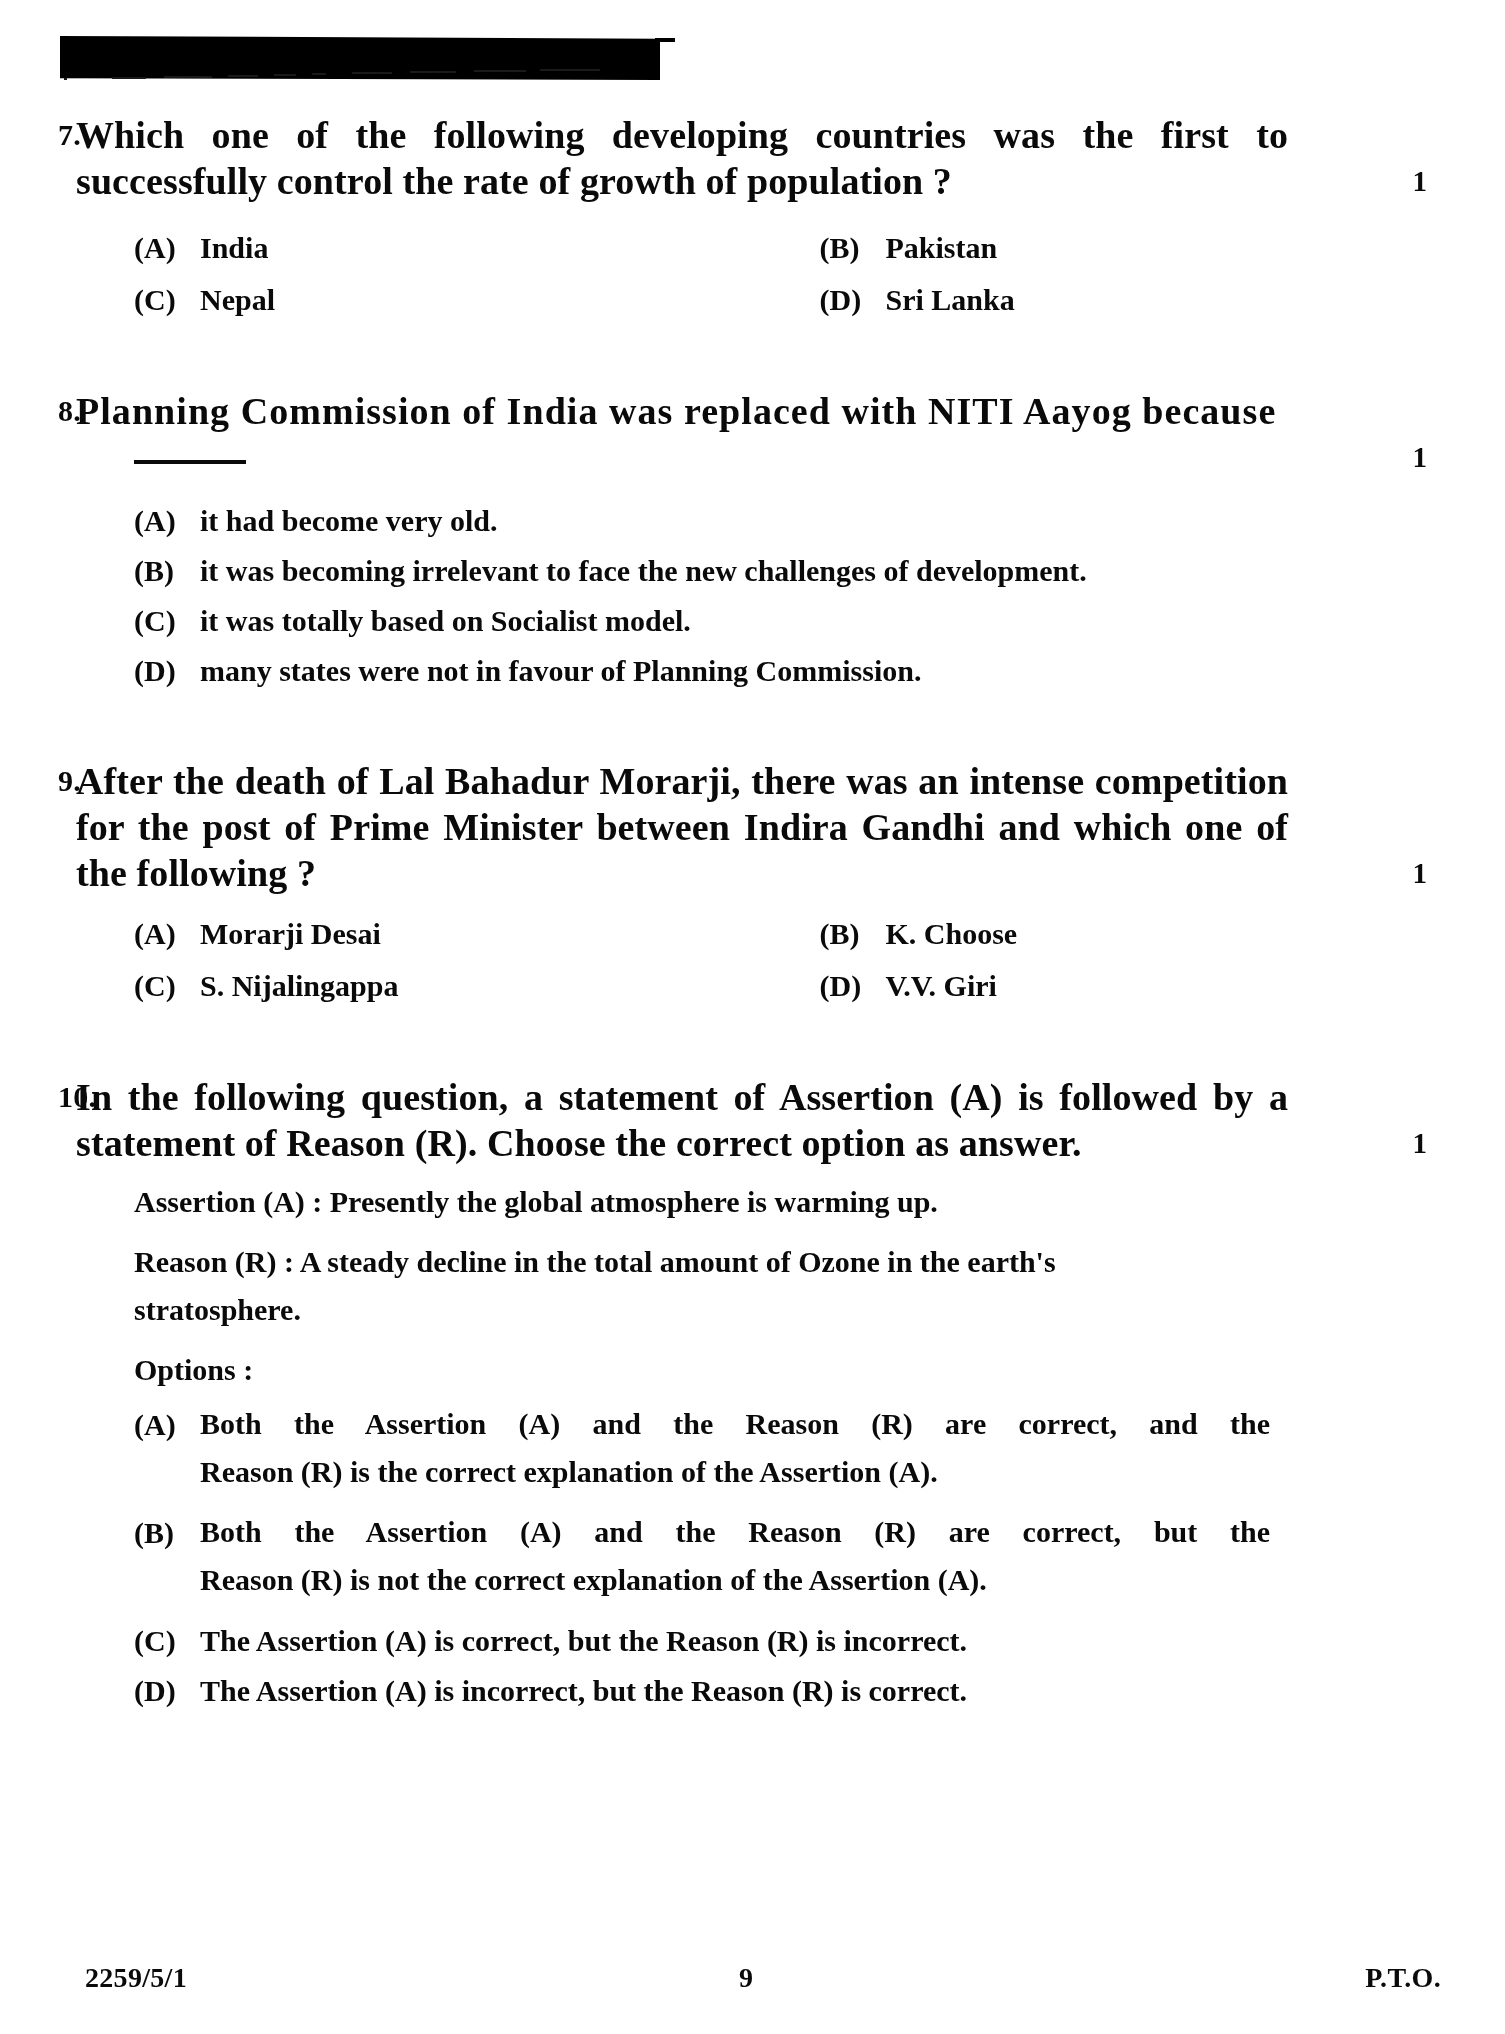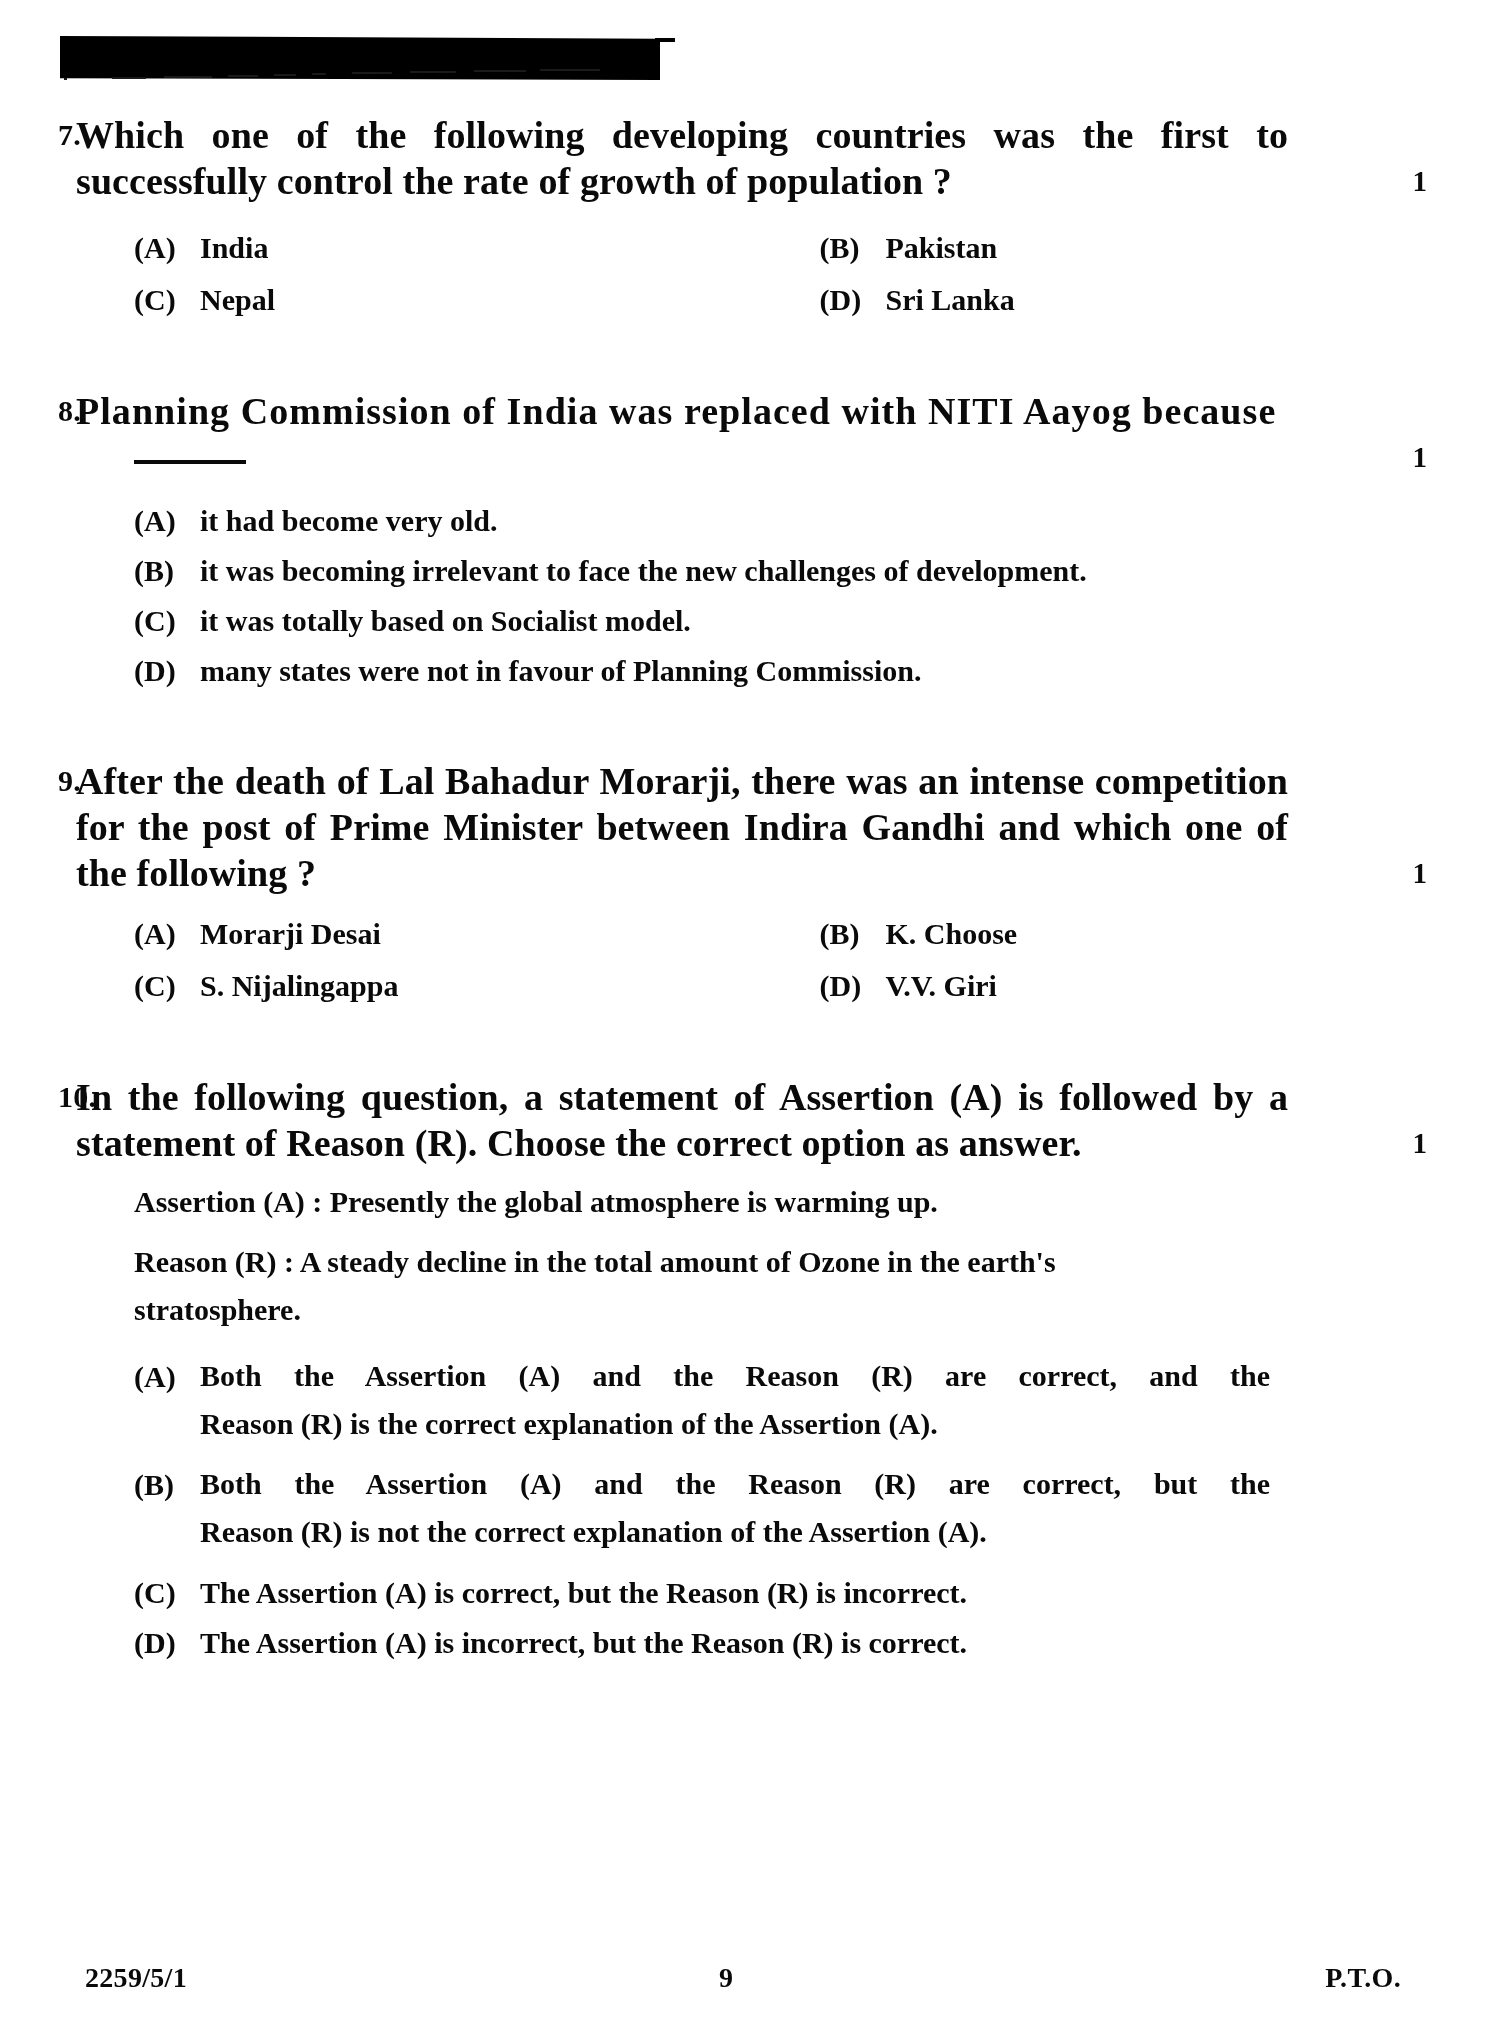--- a/index.html
+++ b/index.html
@@ -186,21 +186,21 @@
     right: 0;
     bottom: 40px;
     display: flex;
     align-items: baseline;
     font-size: 28px;
     font-weight: 800;
     letter-spacing: 0.3px;
   }
   .footer-left { padding-left: 85px; }
   .footer-center { flex: 1 1 auto; text-align: center; padding-right: 60px; }
-  .footer-right { padding-right: 104px; }
+  .footer-right { padding-right: 64px; }
 </style>
 </head>
 <body>
 
 <div class="page">
 
   <div class="scan-wedge"></div>
   <div class="scan-wedge-tail"></div>
   <div class="scan-specks">
     <div class="speck" style="left:4px;  top:10px; width:3px;"></div>
@@ -318,20 +318,21 @@
       </div>
 
       <div class="gap-xs"></div>
 
       <div class="ar-row">
         <span class="ar-label">Reason (R) :</span><span> A steady decline in the total amount of Ozone in the earth's stratosphere.</span>
       </div>
 
       <div class="gap-xs"></div>
 
+      <div class="opts-head">Options :</div>
 
       <div class="opts opts-stack" style="margin-top:6px;">
         <div class="opt opt-just">
           <span class="opt-label">(A)</span>
           <span class="opt-body">
             <span style="display:block; text-align:justify; text-justify:inter-word; text-align-last:justify;">Both the Assertion (A) and the Reason (R) are correct, and the</span>
             <span class="tail" style="display:block;">Reason (R) is the correct explanation of the Assertion (A).</span>
           </span>
         </div>
 

